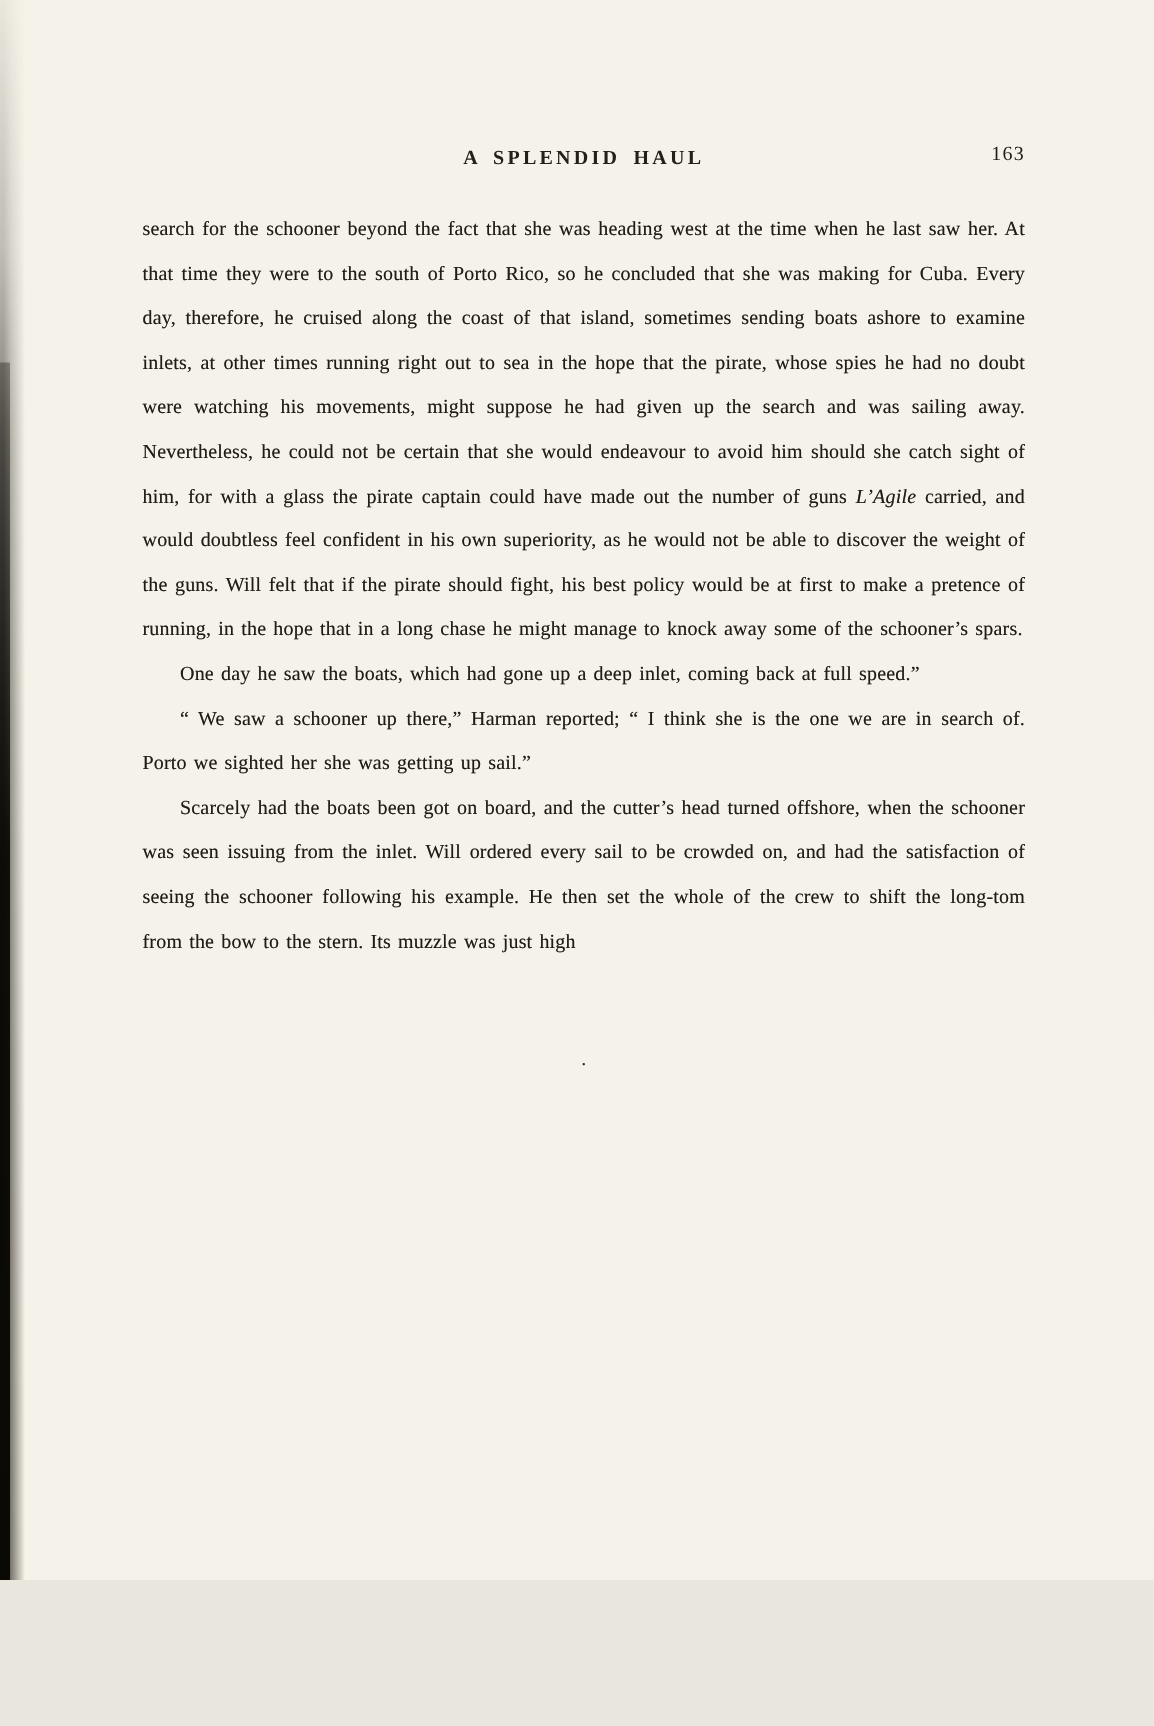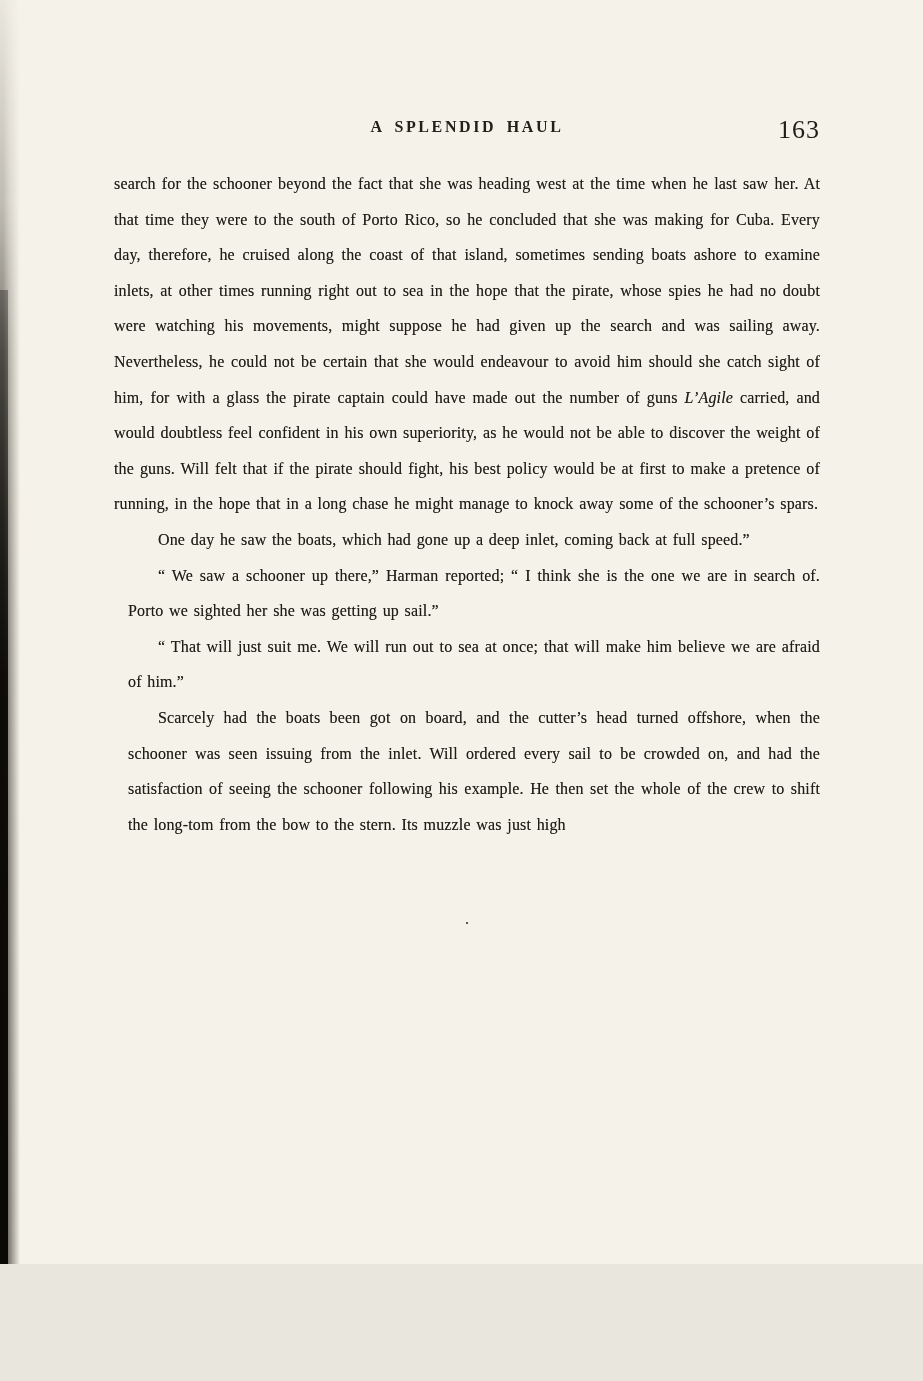--- a/index.html
+++ b/index.html
@@ -60,37 +60,36 @@
     font-size:16px;
     font-weight:bold;
     letter-spacing:2.6px;
     word-spacing:4px;
     color:#23201a;
   }
   .page-number{
     position:absolute;
     right:0;
     top:-3px;
-    font-size:26px;
+    font-size:16px;
     letter-spacing:1px;
   }
   .body-text{
     font-size:16px;
     line-height:35.6px;
     text-align:justify;
     letter-spacing:0.15px;
     word-spacing:1.5px;
     text-shadow:0 0 0.4px rgba(32,29,24,0.55);
   }
   .body-text p{
     margin:0;
   }
   .body-text p.indent{
     text-indent:30px;
-    margin-left:14px;
   }
   .footer-mark{
     margin-top:68px;
     text-align:center;
     font-size:16px;
     color:#2a2722;
   }
 </style>
 </head>
 <body>
@@ -102,19 +101,18 @@
   <div class="page-inner">
     <div class="page-header">
       <span class="running-title">A SPLENDID HAUL</span>
       <span class="page-number">163</span>
     </div>
 
     <div class="body-text">
         <p class=""><span>search for the schooner beyond the fact that she was heading west at the time when he last saw her.  At that time they were to the south of Porto Rico, so he concluded that she was making for Cuba.  Every day, therefore, he cruised along the coast of that island, sometimes sending boats ashore to examine inlets, at other times running right out to sea in the hope that the pirate, whose spies he had no doubt were watching his movements, might suppose he had given up the search and was sailing away.  Nevertheless, he could not be certain that she would endeavour to avoid him should she catch sight of him, for with a glass the pirate captain could have made out the number of guns </span><i>L’Agile</i><span> carried, and would doubtless feel confident in his own superiority, as he would not be able to discover the weight of the guns.  Will felt that if the pirate should fight, his best policy would be at first to make a pretence of running, in the hope that in a long chase he might manage to knock away some of the schooner’s spars.</span></p>
         <p class="indent"><span>One day he saw the boats, which had gone up a deep inlet, coming back at full speed.”</span></p>
         <p class="indent"><span>“ We saw a schooner up there,” Harman reported; “ I think she is the one we are in search of.  Porto we sighted her she was getting up sail.”</span></p>
-        <p class="indent"><span>“ That will just suit me.  We will run out to sea at once; that will make him believe we are afraid of him.”</span></p>
         <p class="indent"><span>Scarcely had the boats been got on board, and the cutter’s head turned offshore, when the schooner was seen issuing from the inlet.  Will ordered every sail to be crowded on, and had the satisfaction of seeing the schooner following his example.  He then set the whole of the crew to shift the long-tom from the bow to the stern.  Its muzzle was just high</span></p>
       </div>
 
     <div class="footer-mark">.</div>
   </div>
 </div>
 
 </body></html>

